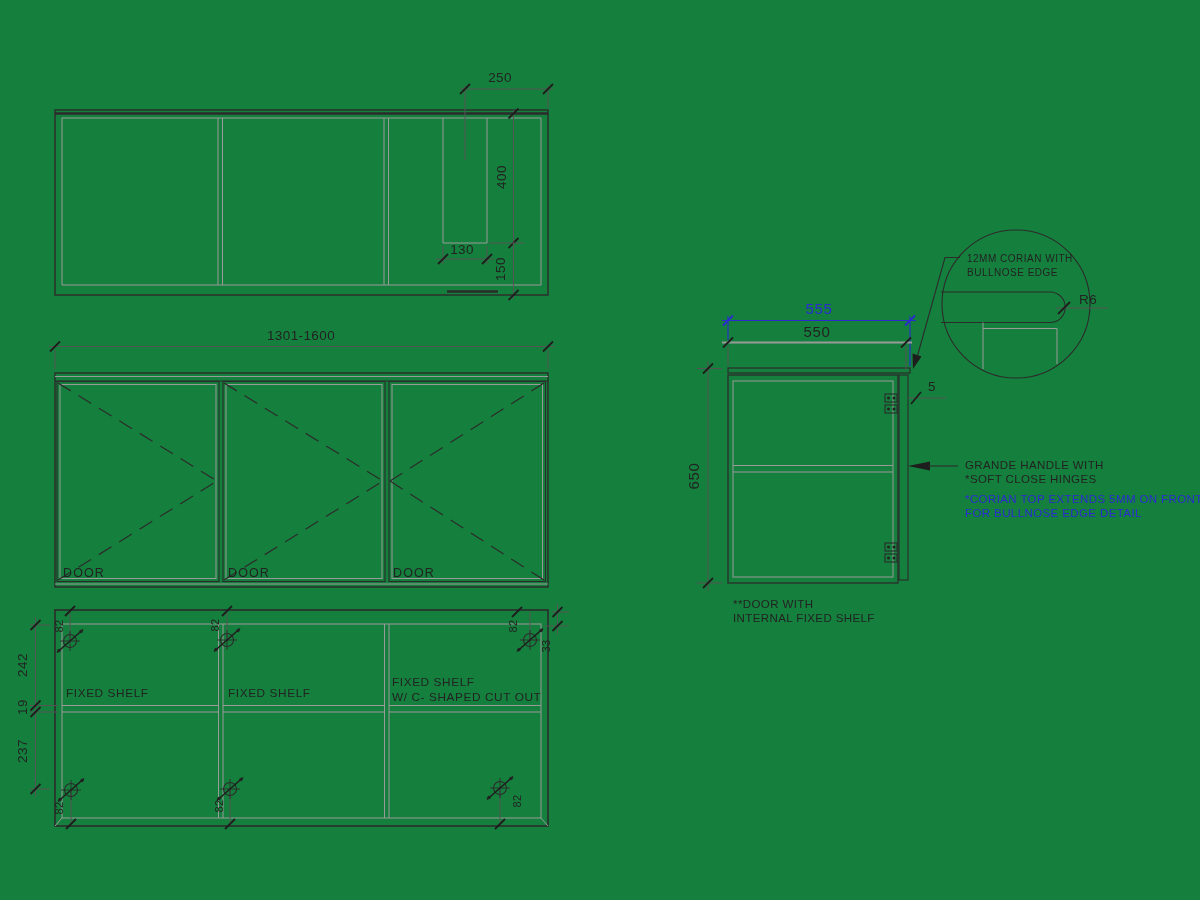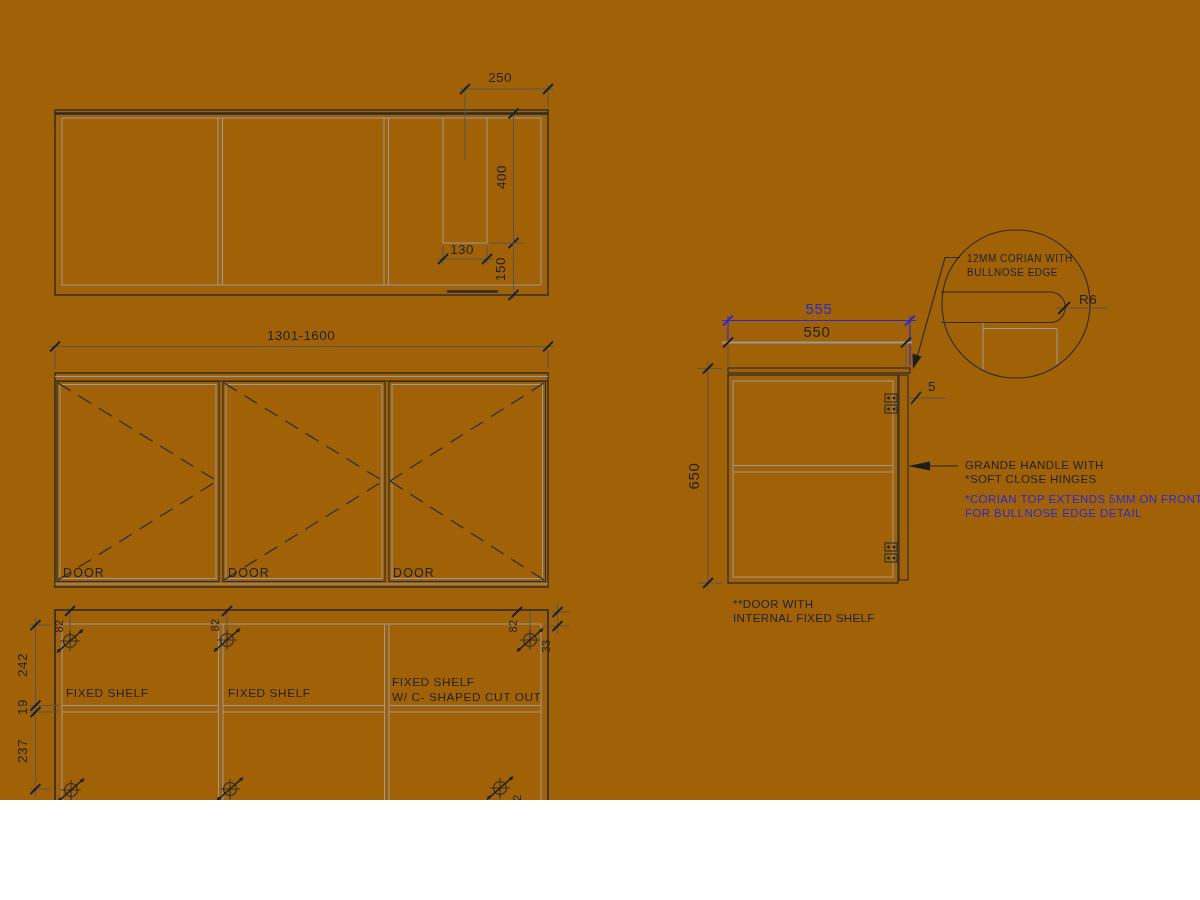--- a/index.html
+++ b/index.html
@@ -1,16 +1,16 @@
 <!DOCTYPE html>
 <html><head>
 <meta charset="utf-8">
 <style>
   html,body{margin:0;padding:0;background:#ffffff;}
-  .page{width:1200px;height:800px;background:#a16207;position:relative;overflow:hidden;}
+  .page{width:1200px;height:900px;background:#15803d;position:relative;overflow:hidden;}
   svg{display:block;}
   text{font-family:"Liberation Sans", sans-serif; fill:#222;}
   .dim{font-size:13.5px; letter-spacing:.4px;}
   .dimbig{font-size:15px; letter-spacing:.6px;}
   .dimsm{font-size:11px; letter-spacing:.3px;}
   .lbl{font-size:11.8px; letter-spacing:.6px;}
   .door{font-size:12.5px; letter-spacing:1.1px;}
   .note{font-size:11.5px; letter-spacing:.4px;}
   .detail-t{font-size:10px; letter-spacing:.5px;}
   .blue-t{fill:#2b2bd0;}

